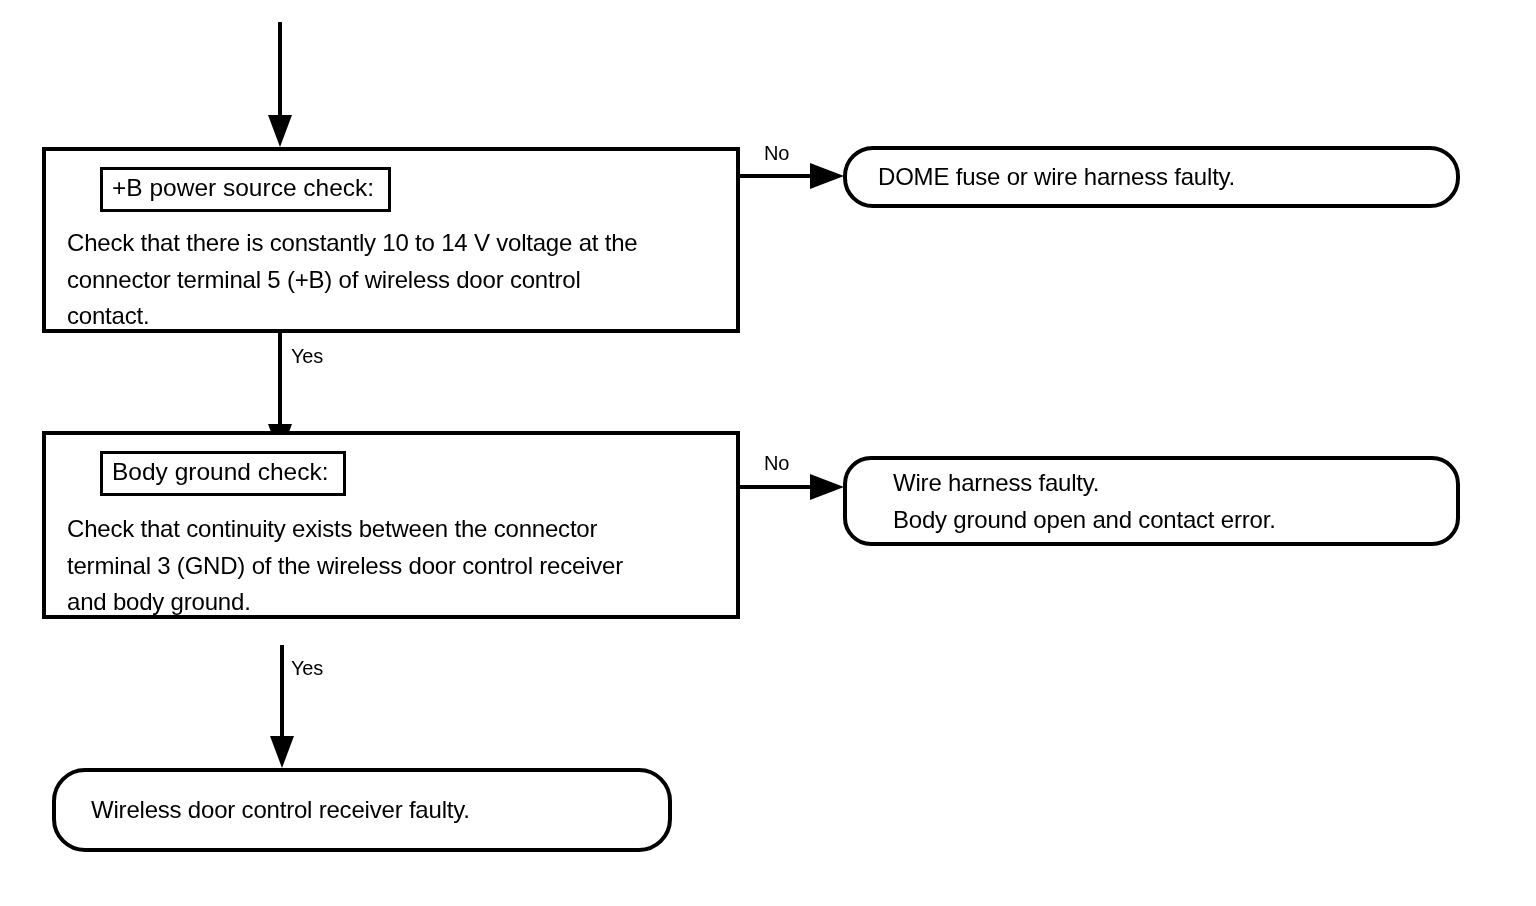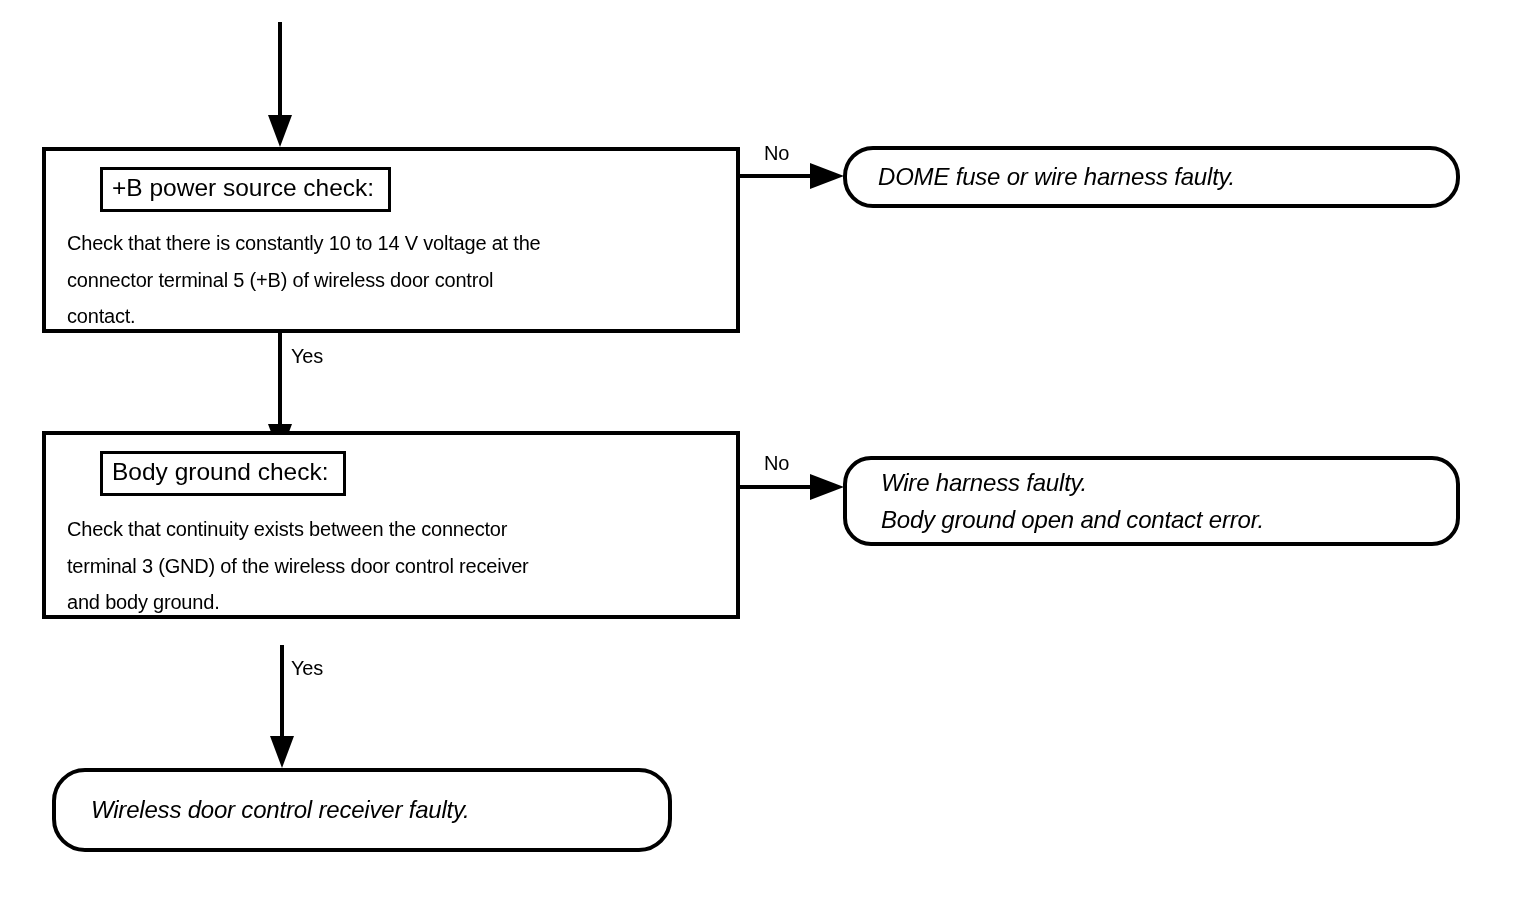--- a/index.html
+++ b/index.html
@@ -30,44 +30,43 @@
     border: 3px solid #000;
     padding: 4px 14px 7px 9px;
     font-size: 24.5px;
     white-space: nowrap;
     background: #fff;
     margin-left: 38px;
   }
   .body-text {
     position: absolute;
     left: 21px;
-    font-size: 20px;
+    font-size: 24px;
     line-height: 36.5px;
     letter-spacing: -0.2px;
   }
   #box1 { left: 42px; top: 147px; width: 698px; height: 186px; }
   #box1 .body-text { top: 74px; }
   #box2 { left: 42px; top: 431px; width: 698px; height: 188px; }
   #box2 .body-text { top: 76px; }
 
   
   .terminal-box {
     position: absolute;
     border: 4px solid #000;
     box-sizing: border-box;
     background: #fff;
     display: flex;
     flex-direction: column;
     justify-content: center;
     font-size: 24px;
     letter-spacing: -0.2px;
-    font-style: italic;
   }
   #result1 { left: 843px; top: 146px; width: 617px; height: 62px; border-radius: 30px; padding-left: 31px; }
-  #result2 { left: 843px; top: 456px; width: 617px; height: 90px; border-radius: 28px; padding-left: 34px; line-height: 37px; }
+  #result2 { left: 843px; top: 456px; width: 617px; height: 90px; border-radius: 28px; padding-left: 46px; line-height: 37px; }
   #result3 { left: 52px;  top: 768px; width: 620px; height: 84px; border-radius: 33px; padding-left: 35px; }
 
   
   .vline {
     position: absolute;
     width: 4px;
     background: #000;
   }
   .hline {
     position: absolute;

